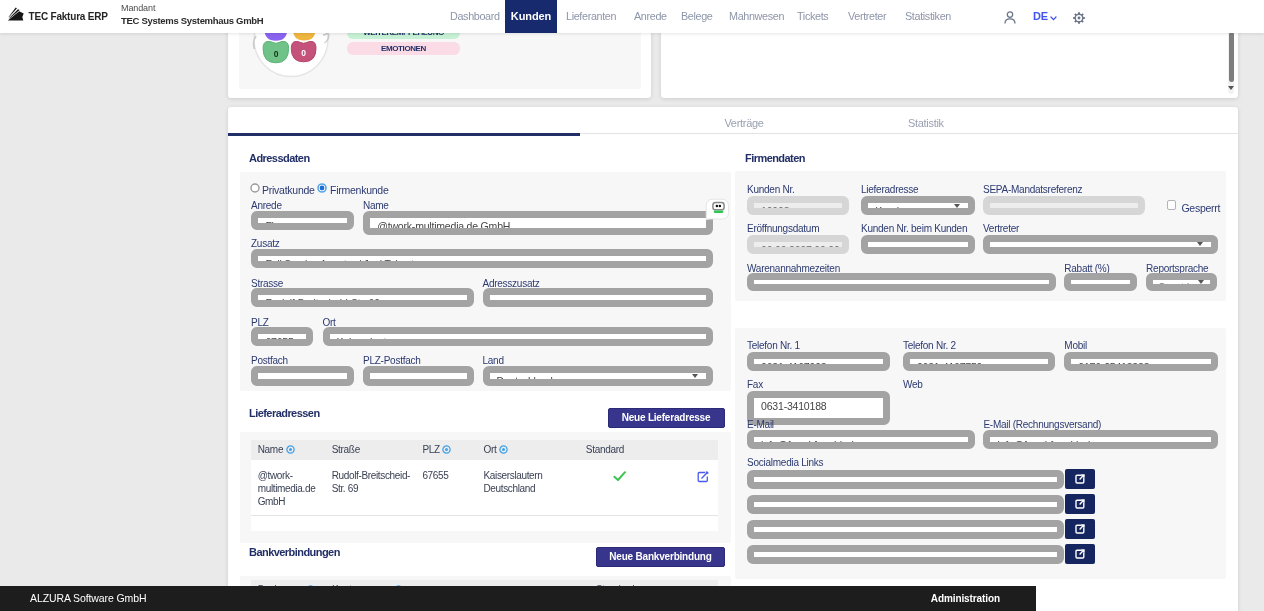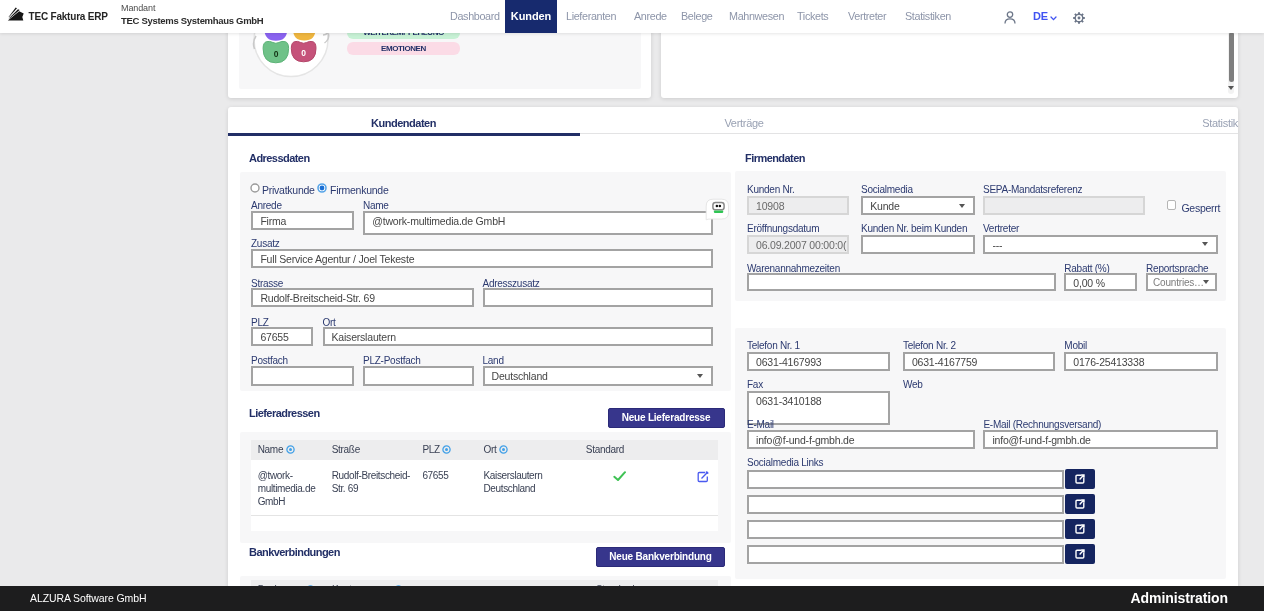--- a/index.html
+++ b/index.html
@@ -8,30 +8,30 @@
 .abs{position:absolute;}
 
 #hdr{position:absolute;left:0;top:0;width:1264px;height:33px;background:#fff;z-index:50;box-shadow:0 1px 3px rgba(0,0,0,.10);}
 .nav{position:absolute;top:0;height:33px;line-height:33px;font-size:10.8px;color:#8d95a9;letter-spacing:-0.35px;text-align:left;white-space:nowrap;}
 #kundenblk{position:absolute;left:505px;top:0;width:52px;height:33px;background:#172a6e;color:#fff;font-size:11px;font-weight:bold;text-align:center;line-height:33px;}
 
 .card{position:absolute;background:#fff;border-radius:3px;box-shadow:0 1px 4px rgba(0,0,0,.13);}
 .panel{position:absolute;background:#f7f7f8;border-radius:2px;}
 .hd{position:absolute;font-size:11px;line-height:11px;font-weight:bold;color:#222f66;letter-spacing:-0.55px;white-space:nowrap;}
 .lbl{position:absolute;font-size:10px;line-height:10px;color:#2c3a70;letter-spacing:-0.25px;white-space:nowrap;}
-.inp{position:absolute;background:#fff;border:2px solid #a3a3a3;border-radius:0;font-size:10.5px;color:#454545;padding-left:7px;letter-spacing:-0.2px;overflow:hidden;white-space:nowrap;}
+.inp{position:absolute;background:#fff;border:7px solid #a3a3a3;border-radius:6px;font-size:10.5px;color:#454545;padding-left:7px;letter-spacing:-0.2px;overflow:hidden;white-space:nowrap;}
 .inp.ro{background:#ededee;border-color:#d6d6d6;color:#6a6a6a;}
 .sel .ar{position:absolute;right:8px;top:50%;margin-top:-2px;width:0;height:0;border-left:3.5px solid transparent;border-right:3.5px solid transparent;border-top:4px solid #555;}
 .btn{position:absolute;background:#37368c;border:1px solid #2b2a78;color:#fff;font-size:10px;font-weight:bold;text-align:center;letter-spacing:-0.2px;border-radius:2px;white-space:nowrap;}
 .sq{position:absolute;width:30px;height:20px;background:#152560;border-radius:2px;}
 .tbl-h{position:absolute;background:#ededee;}
 .th{position:absolute;font-size:10px;color:#3a4154;letter-spacing:-0.3px;white-space:nowrap;}
 .td{position:absolute;font-size:10px;color:#3a4154;line-height:12.9px;letter-spacing:-0.35px;}
 .sort{display:inline-block;vertical-align:-1px;}
-#ftr{position:absolute;left:0;top:586px;width:1264px;height:25px;background:#1d1d1e;z-index:60;color:#fff;}
+#ftr{position:absolute;left:0;top:586px;width:1036px;height:25px;background:#1d1d1e;z-index:60;color:#fff;}
 </style>
 </head>
 <body>
 
 <div class="card" style="left:228px;top:-12px;width:423px;height:110px;">
   <div class="panel" style="left:11px;top:8px;width:402px;height:93px;"></div>
 
   <svg class="abs" style="left:18px;top:0;" width="90" height="92" viewBox="0 0 90 92">
     <circle cx="45" cy="51.5" r="37" fill="#fff" stroke="#e5e5e5" stroke-width="1.5"></circle>
     <path d="M10 48 Q6 54 8.5 61" fill="none" stroke="#c9c9c9" stroke-width="1.6"></path>
@@ -53,23 +53,22 @@
 
 <div class="card" style="left:661px;top:-12px;width:577px;height:110px;">
   <div class="abs" style="right:4px;top:12px;width:6px;height:94px;background:#f2f2f2;border-radius:3px;"></div>
   <div class="abs" style="right:4.5px;top:44px;width:5px;height:50px;background:#7e7e7e;border-radius:2.5px;"></div>
   <div class="abs" style="right:4px;top:98px;width:0;height:0;border-left:3px solid transparent;border-right:3px solid transparent;border-top:4.5px solid #555;"></div>
 </div>
 
 <div class="card" id="main" style="left:228px;top:107px;width:1010px;height:504px;border-radius:3px 3px 0 0;">
 
   <div class="abs" style="left:0;top:0;width:1010px;height:26.5px;border-bottom:1px solid #e3e3e4;"></div>
-  <div class="abs" style="left:0;top:10px;width:351px;text-align:center;font-size:11px;font-weight:bold;color:#222f66;letter-spacing:-0.5px;">Kundendaten</div>
   <div class="abs" style="left:351px;top:10px;width:330px;text-align:center;font-size:11px;color:#99a1b3;letter-spacing:-0.3px;">Verträge</div>
-  <div class="abs" style="left:680px;top:10px;width:330px;text-align:right;font-size:11px;color:#99a1b3;letter-spacing:-0.3px;">Statistik</div>
+  <div class="abs" style="left:680px;top:10px;width:330px;text-align:left;font-size:11px;color:#99a1b3;letter-spacing:-0.3px;">Statistik</div>
   <div class="abs" style="left:0;top:26px;width:351.5px;height:3px;background:#222f66;"></div>
 
   <div class="hd" style="left:21px;top:46px;">Adressdaten</div>
   <div class="panel" style="left:12px;top:65px;width:491px;height:219px;"></div>
 
   <svg class="abs" style="left:22px;top:76px;" width="10" height="10">
       <circle cx="5" cy="5" r="4" fill="#fff" stroke="#9a9a9a" stroke-width="1.4"></circle>
     </svg>
   <div class="lbl" style="left:34px;top:78px;font-size:10.5px;">Privatkunde</div>
   <svg class="abs" style="left:88.5px;top:76px;" width="10" height="10">
@@ -145,21 +144,21 @@
       </svg></div>
   <div class="th" style="left:104px;top:477px;">Kontonummer <svg class="sort" width="9" height="9" viewBox="0 0 9 9">
         <circle cx="4.5" cy="4.5" r="3.6" fill="none" stroke="#41a0e8" stroke-width="1.3"></circle>
         <circle cx="4.5" cy="4.5" r="1.5" fill="#41a0e8"></circle>
       </svg></div>
   <div class="th" style="left:368px;top:477px;">Standard</div>
 
   <div class="hd" style="left:517px;top:46px;">Firmendaten</div>
   <div class="panel" style="left:507px;top:64px;width:491.3px;height:130.4px;"></div>
   <div class="lbl" style="left:519px;top:78px;">Kunden Nr.</div>
-  <div class="lbl" style="left:633px;top:78px;">Socialmedia</div>
+  <div class="lbl" style="left:633px;top:78px;">Lieferadresse</div>
   <div class="lbl" style="left:755px;top:78px;">SEPA-Mandatsreferenz</div>
   <div class="inp ro" style="left:519.1px;top:89px;width:102px;height:19.3px;line-height:17.3px;">10908</div>
   <div class="inp sel" style="left:633.2px;top:89px;width:113.6px;height:19.3px;line-height:17.3px;">Kunde<i class="ar"></i></div>
   <div class="inp ro" style="left:755.4px;top:89px;width:161.8px;height:19.3px;line-height:17.3px;"></div>
   <div class="abs" style="left:938.7px;top:93.3px;width:9.5px;height:9.9px;background:#fff;border:1px solid #b5b5b5;border-radius:2px;"></div>
   <div class="lbl" style="left:953.4px;top:95.5px;font-size:10.5px;">Gesperrt</div>
   <div class="lbl" style="left:519px;top:117px;">Eröffnungsdatum</div>
   <div class="lbl" style="left:633px;top:117px;">Kunden Nr. beim Kunden</div>
   <div class="lbl" style="left:755px;top:117px;">Vertreter</div>
   <div class="inp ro" style="left:519.1px;top:127.7px;width:102px;height:18.9px;line-height:16.9px;">06.09.2007 00:00:0(</div>
@@ -257,14 +256,14 @@
     </svg>
   <svg class="abs" style="left:1073px;top:12px;" width="12" height="12" viewBox="0 0 12 12">
     <path fill="#6c7688" d="M5.03 0.18 L6.97 0.18 L6.98 1.61 L8.41 2.20 L9.43 1.20 L10.80 2.57 L9.80 3.59 L10.39 5.02 L11.82 5.03 L11.82 6.97 L10.39 6.98 L9.80 8.41 L10.80 9.43 L9.43 10.80 L8.41 9.80 L6.98 10.39 L6.97 11.82 L5.03 11.82 L5.02 10.39 L3.59 9.80 L2.57 10.80 L1.20 9.43 L2.20 8.41 L1.61 6.98 L0.18 6.97 L0.18 5.03 L1.61 5.02 L2.20 3.59 L1.20 2.57 L2.57 1.20 L3.59 2.20 L5.02 1.61 Z"></path>
     <circle cx="6" cy="6" r="3.1" fill="#fff"></circle>
     <circle cx="6" cy="6" r="1.45" fill="#6c7688"></circle>
   </svg>
 </div>
 
 <div id="ftr">
   <div class="abs" style="left:30px;top:0;height:25px;line-height:25px;font-size:10.5px;">ALZURA Software GmbH</div>
-  <div class="abs" style="right:36px;top:0;height:25px;line-height:25px;font-size:14px;font-weight:bold;">Administration</div>
+  <div class="abs" style="right:36px;top:0;height:25px;line-height:25px;font-size:10px;font-weight:bold;">Administration</div>
 </div>
 
 </body></html>

